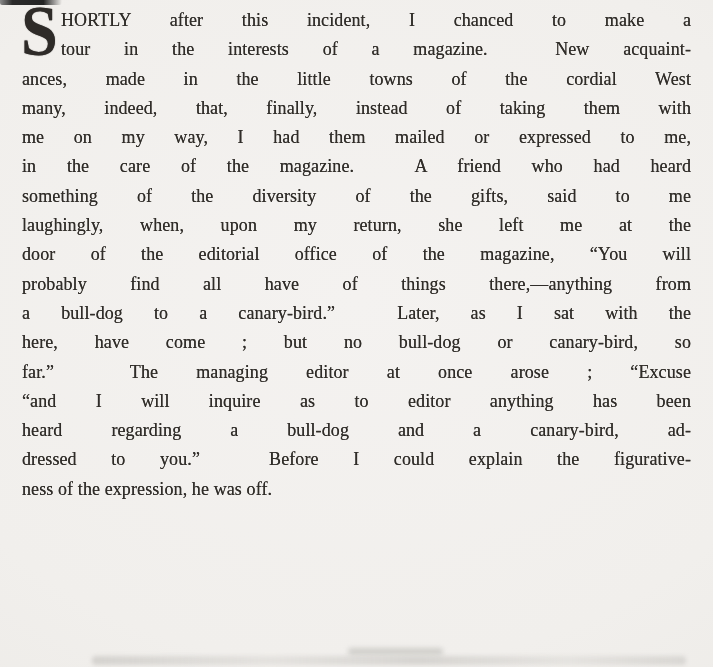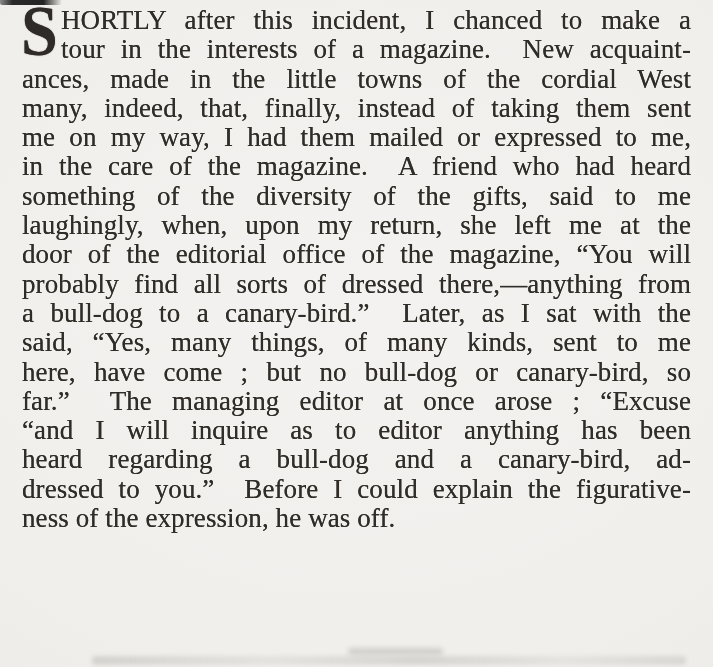--- a/index.html
+++ b/index.html
@@ -66,21 +66,21 @@
     filter: blur(0.3px);
   }
   .text-block {
     position: absolute;
     left: 22px;
     top: 6px;
     width: 669px;
     color: #302d29;
   }
   .line {
-    font-size: 27px;
+    font-size: 18px;
     line-height: 29.3px;
     text-align: justify;
     text-align-last: justify;
     text-justify: inter-word;
     letter-spacing: 0.1px;
     text-shadow: 0 0 0.6px rgba(48,45,41,0.85);
     filter: blur(0.25px);
     white-space: normal;
   }
   .line.indent { margin-left: 39px; }
@@ -89,29 +89,28 @@
 </head>
 <body>
 
 <div class="page" style="color: rgb(48, 45, 41);">
   <div class="top-artifact"></div>
   <div class="dropcap">S</div>
   <div class="text-block">
       <div class="line indent">HORTLY after this incident, I chanced to make a</div>
       <div class="line indent">tour in the interests of a magazine.&nbsp; New acquaint-</div>
       <div class="line">ances, made in the little towns of the cordial West</div>
-      <div class="line">many, indeed, that, finally, instead of taking them sent</div>
+      <div class="line">many, indeed, that, finally, instead of taking them with</div>
       <div class="line">me on my way, I had them mailed or expressed to me,</div>
       <div class="line">in the care of the magazine.&nbsp; A friend who had heard</div>
       <div class="line">something of the diversity of the gifts, said to me</div>
       <div class="line">laughingly, when, upon my return, she left me at the</div>
       <div class="line">door of the editorial office of the magazine, “You will</div>
-      <div class="line">probably find all sorts of dressed there,—anything from</div>
+      <div class="line">probably find all have of things there,—anything from</div>
       <div class="line">a bull-dog to a canary-bird.”&nbsp; Later, as I sat with the</div>
-      <div class="line">said, “Yes, many things, of many kinds, sent to me</div>
       <div class="line">here, have come ; but no bull-dog or canary-bird, so</div>
       <div class="line">far.”&nbsp; The managing editor at once arose ; “Excuse</div>
       <div class="line">“and I will inquire as to editor anything has been</div>
       <div class="line">heard regarding a bull-dog and a canary-bird, ad-</div>
       <div class="line">dressed to you.”&nbsp; Before I could explain the figurative-</div>
       <div class="line last">ness of the expression, he was off.</div>
     </div>
   <div class="bottom-smudge"></div>
   <div class="bottom-smear"></div>
 </div>

